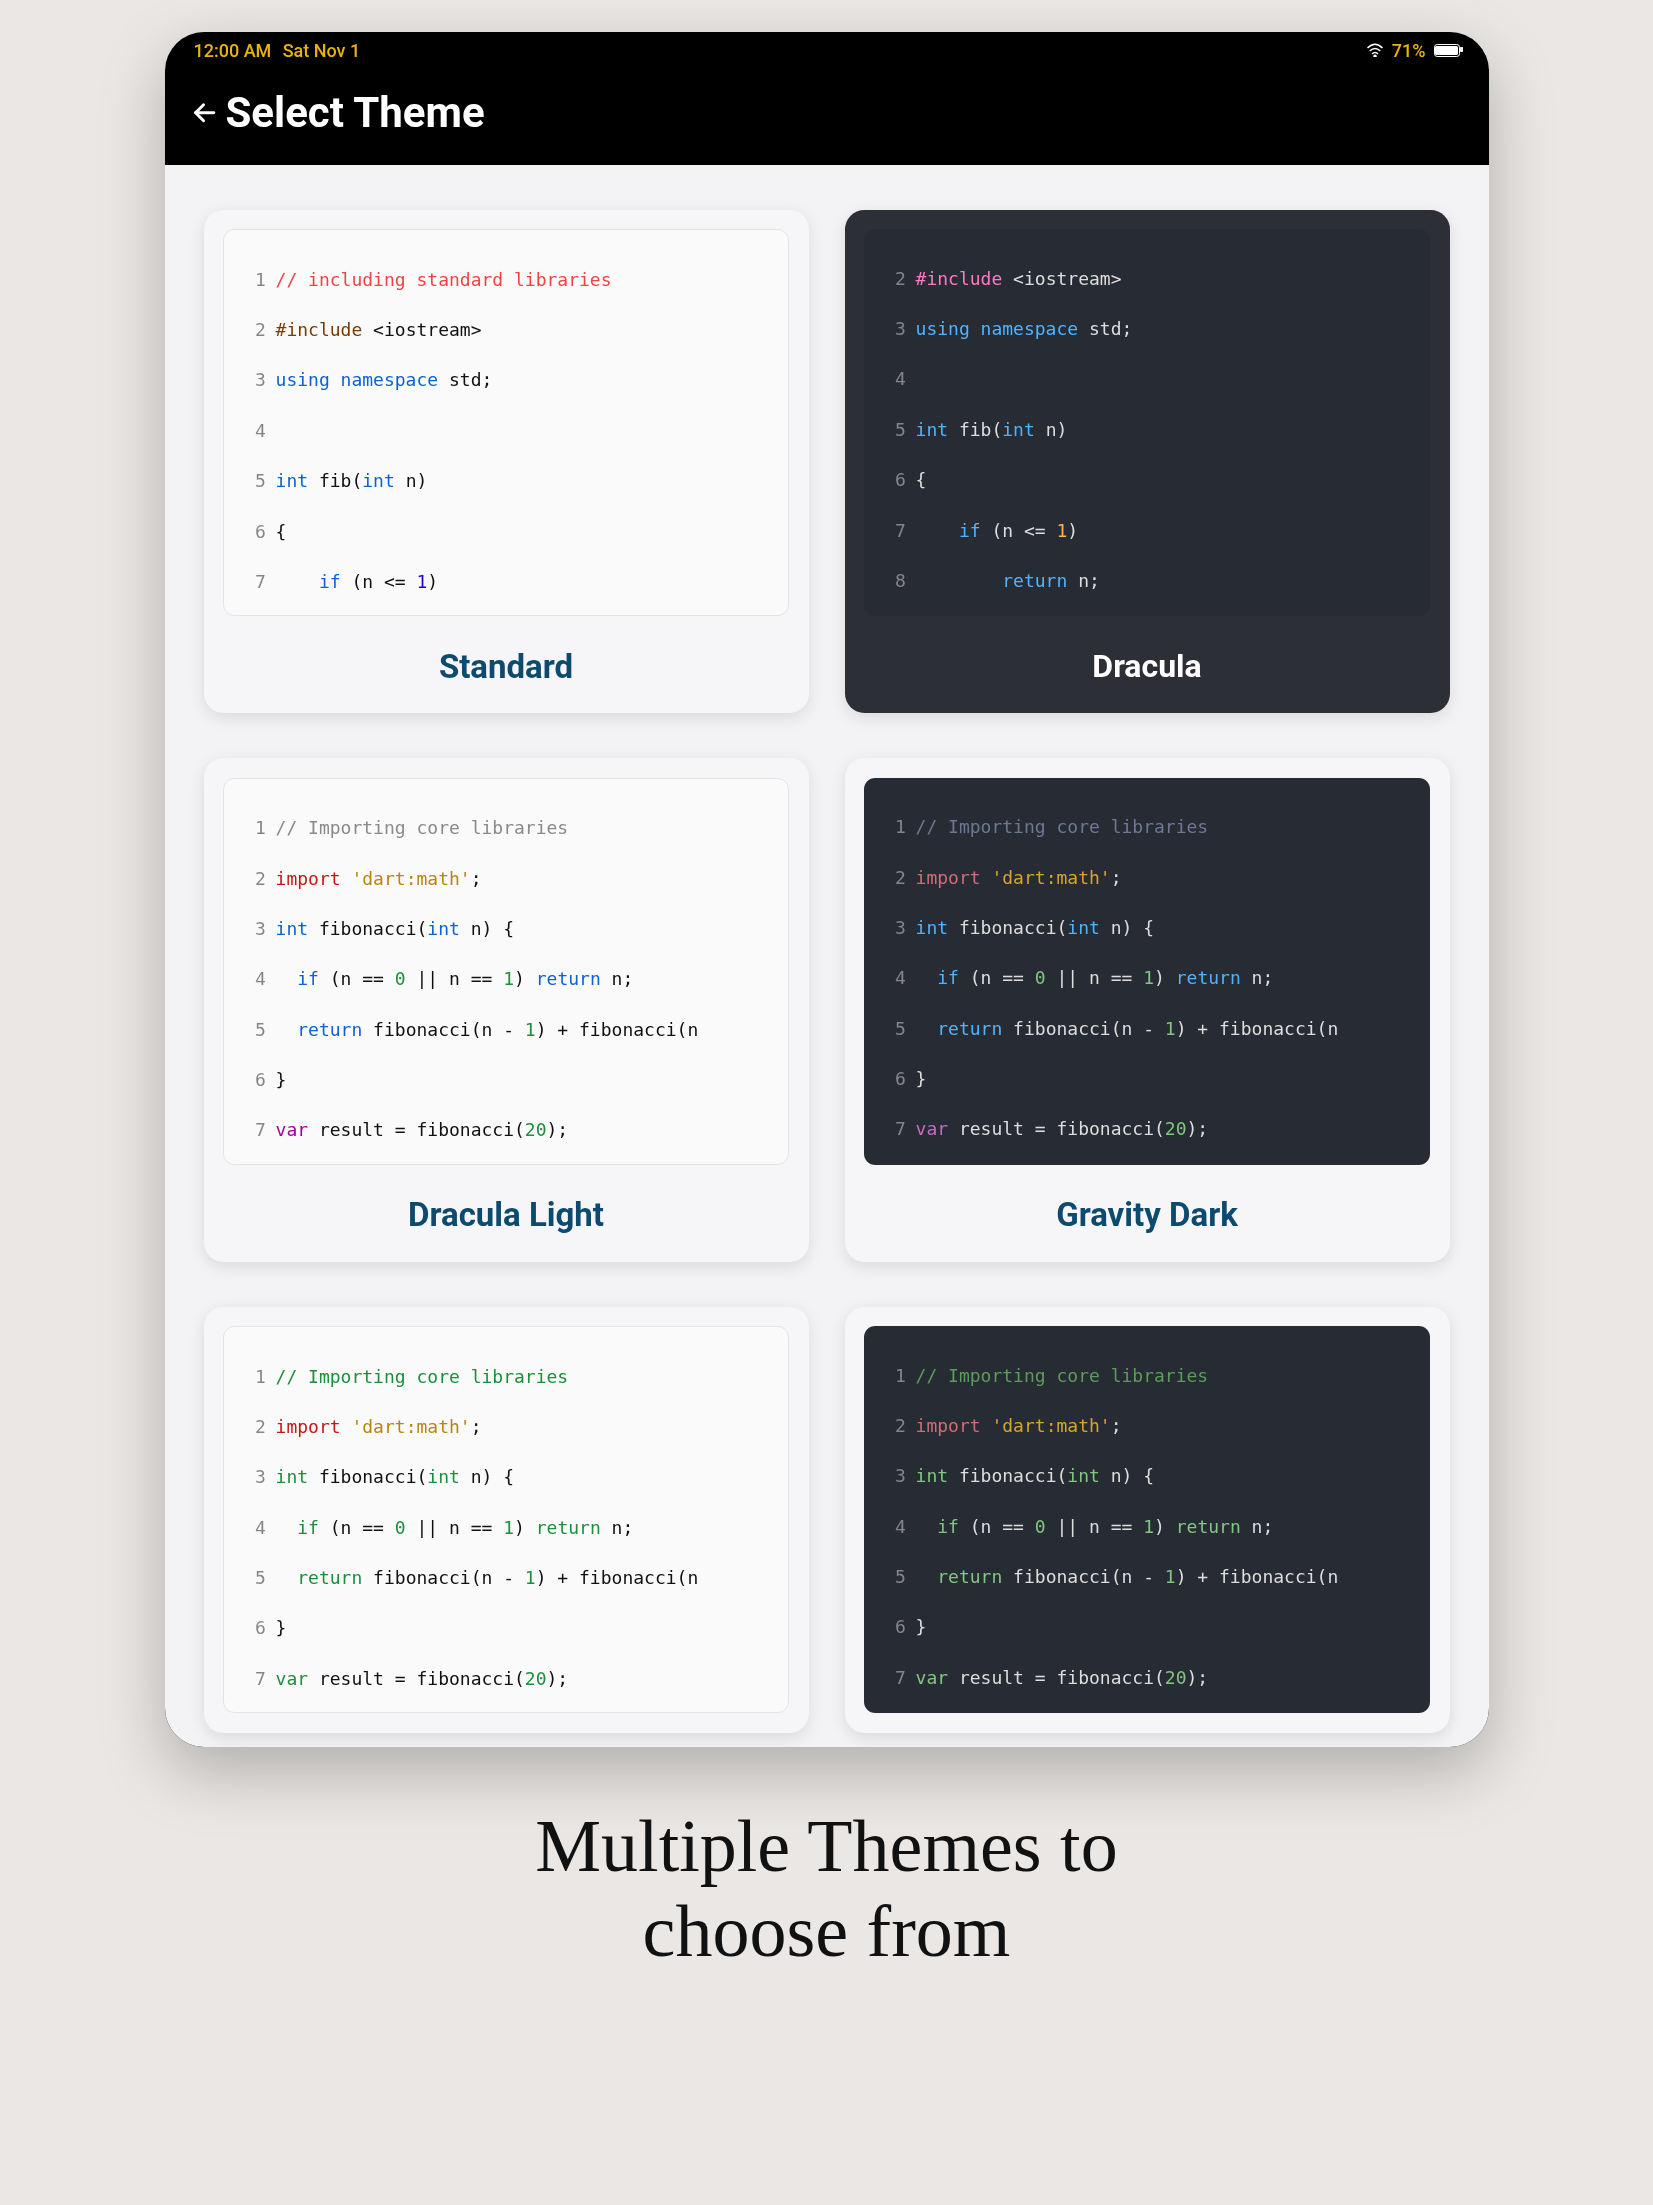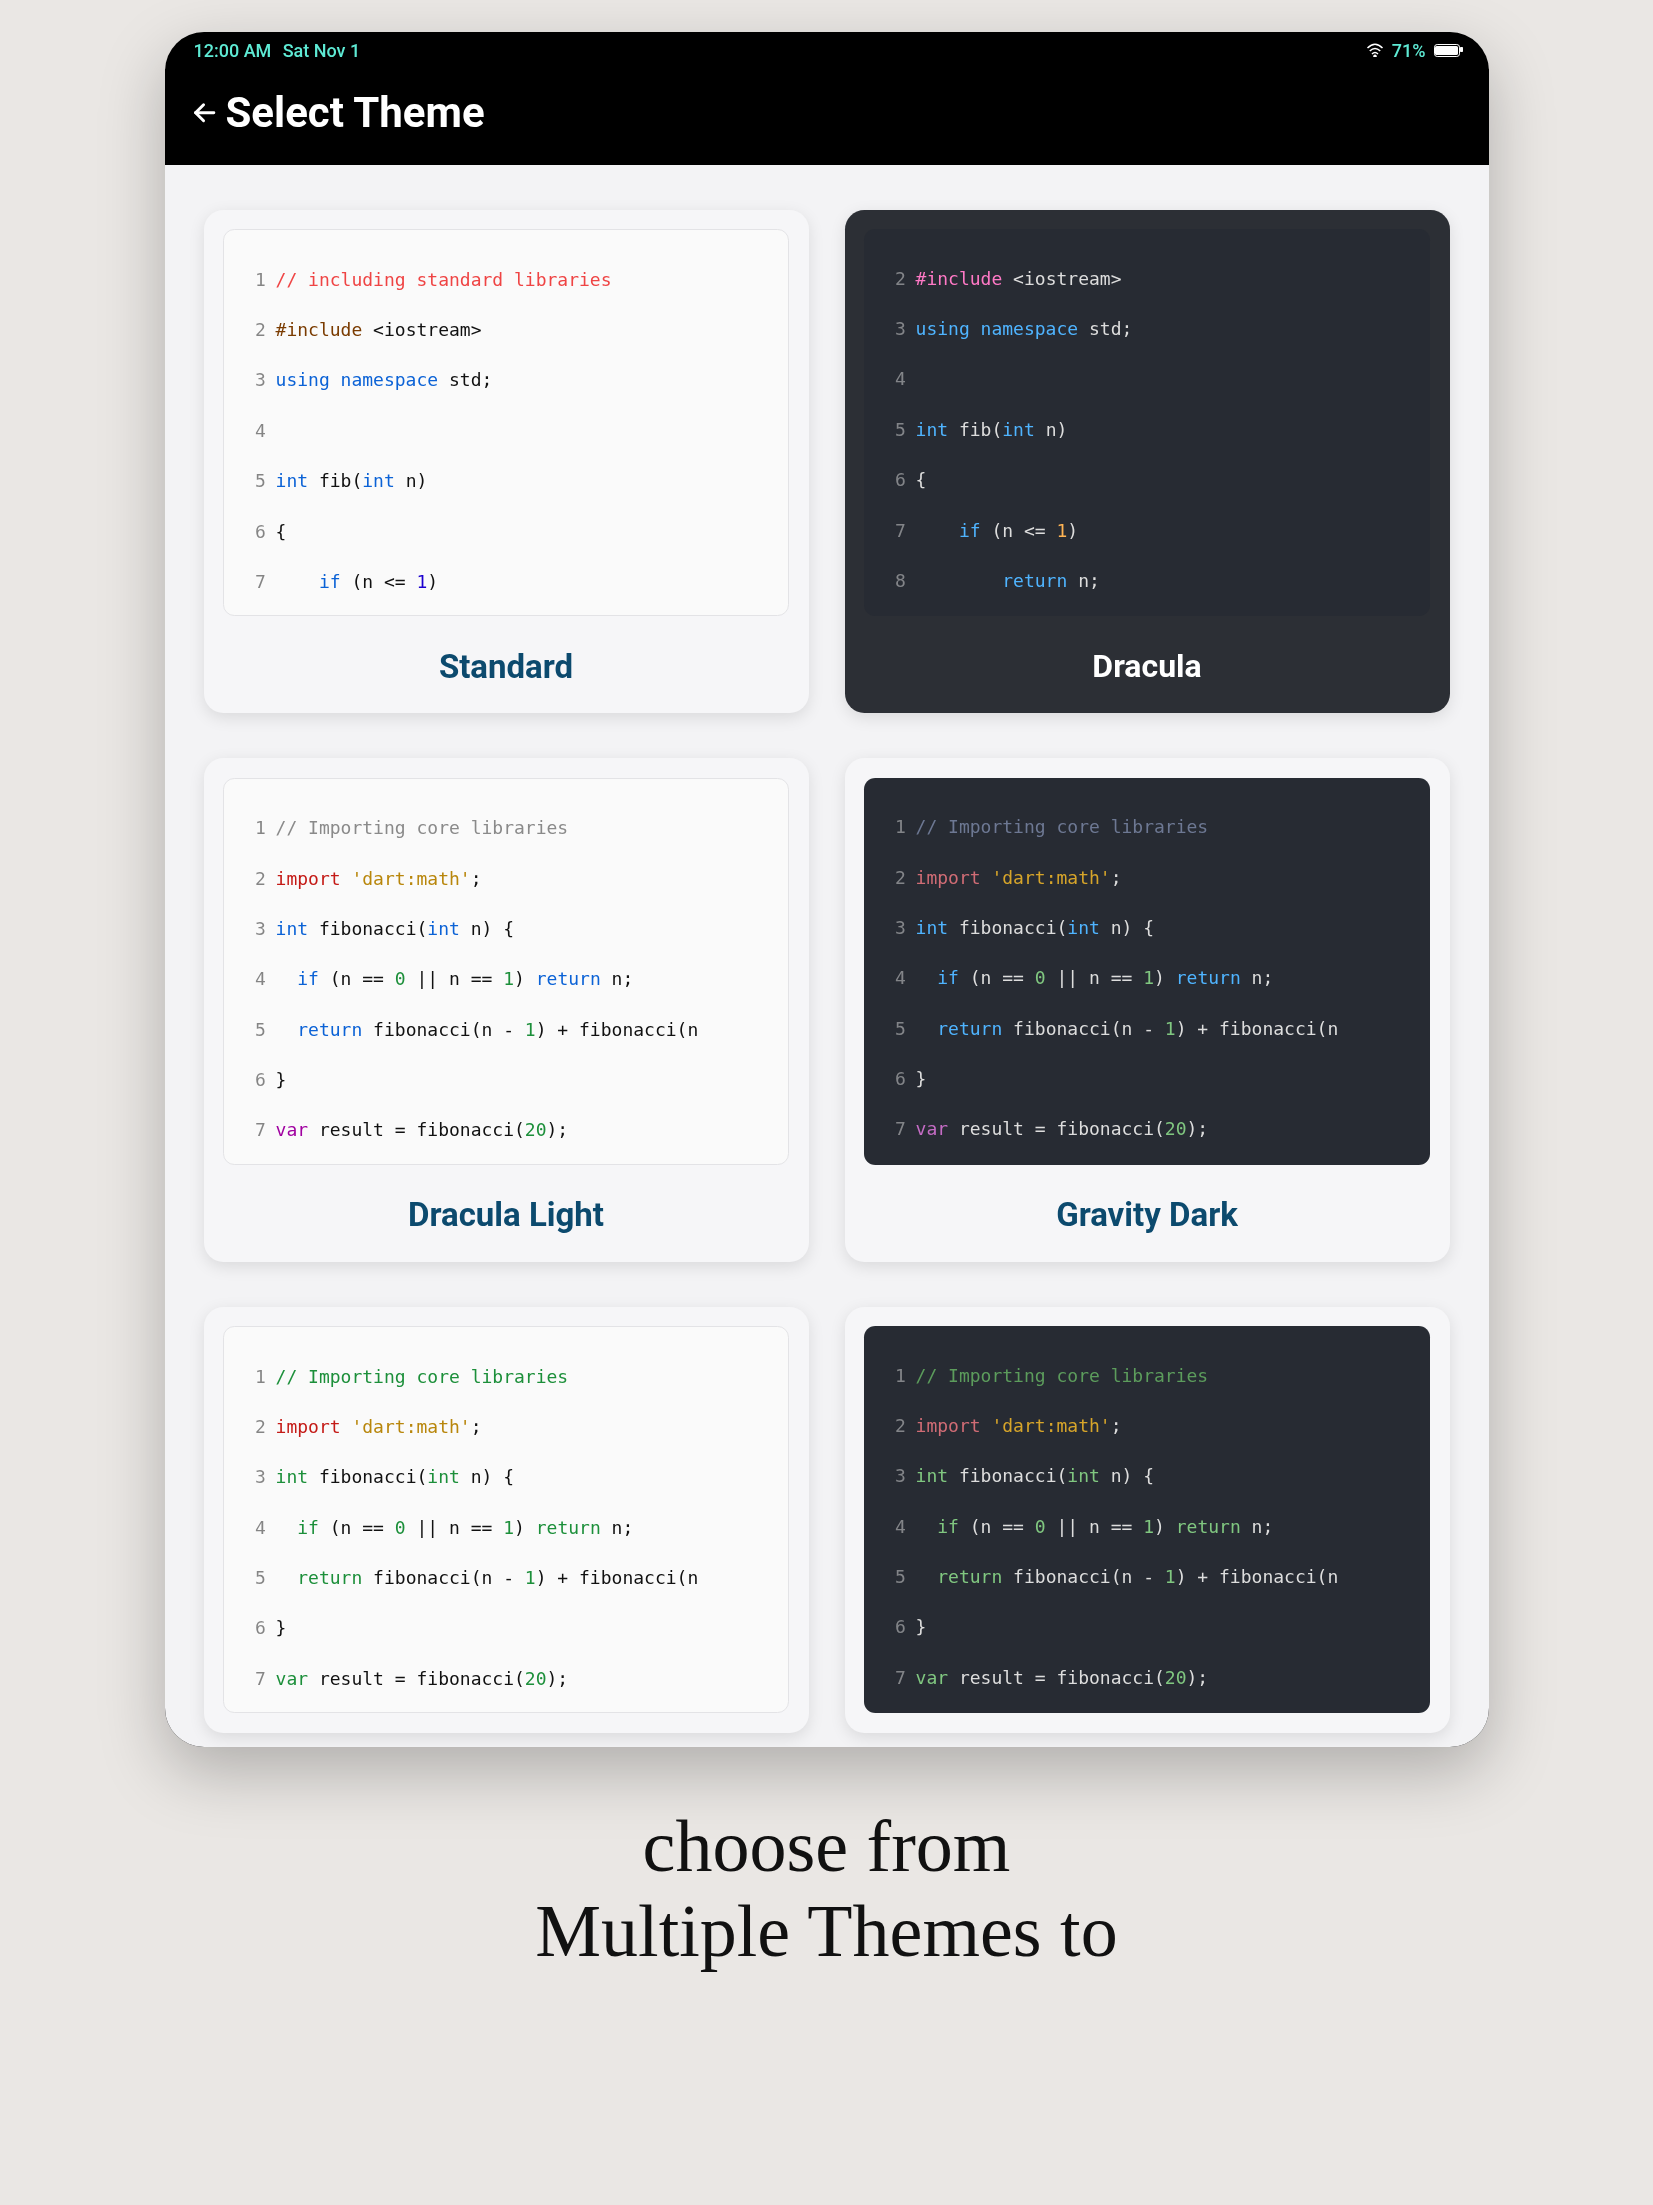--- a/index.html
+++ b/index.html
@@ -18,21 +18,21 @@
     border-radius: 39px;
     overflow: hidden;
     box-shadow: 0 24px 65px rgba(0,0,0,.25);
   }
   .statusbar {
     height: 37px;
     display: flex;
     align-items: center;
     justify-content: space-between;
     padding: 0 29px;
-    color: #5eead4;
+    color: #eab308;
     font-size: 18px;
     font-weight: 500;
   }
   .statusbar .left { display: flex; gap: 11.3px; }
   .statusbar .right { display: flex; align-items: center; gap: 8px; }
   .wifi-icon { width: 18px; height: 14.5px; }
   .batt { width: 26px; height: 13px; border: 1.6px solid #fff; border-radius: 3.2px; position: relative; }
   .batt::after { content:""; position:absolute; right:-4px; top:2.4px; width:2.4px; height:4.8px; background:#fff; border-radius:0.8px;}
   .batt-fill { position:absolute; inset:0.8px; background:#fff; border-radius:1.6px;}
   .navbar {
@@ -276,16 +276,16 @@
 
 
         </div>
       </div>
 
     </div>
   </div>
 </div>
 
 <div class="marketing">
+  <div>Multiple Themes to</div>
   <div>choose from</div>
-  <div>Multiple Themes to</div>
 </div>
 
 
 </body></html>

